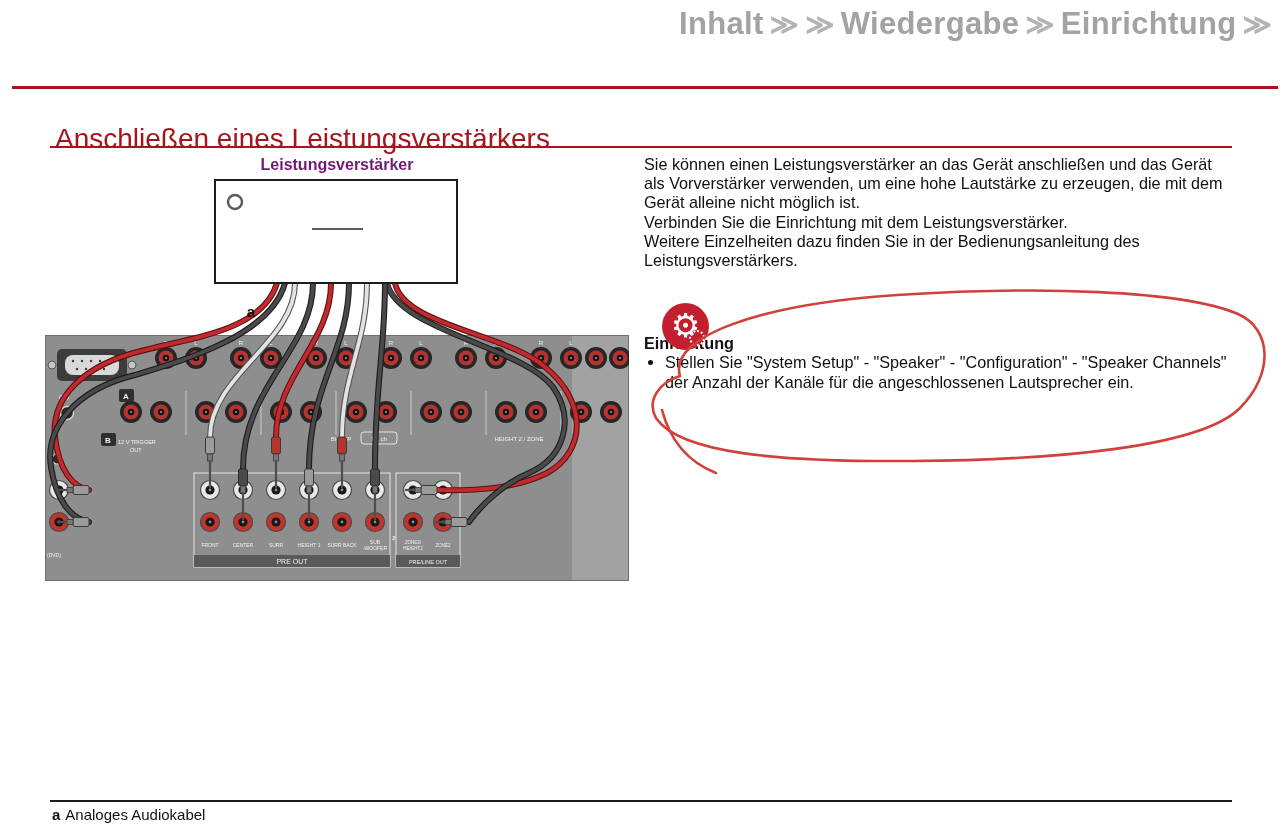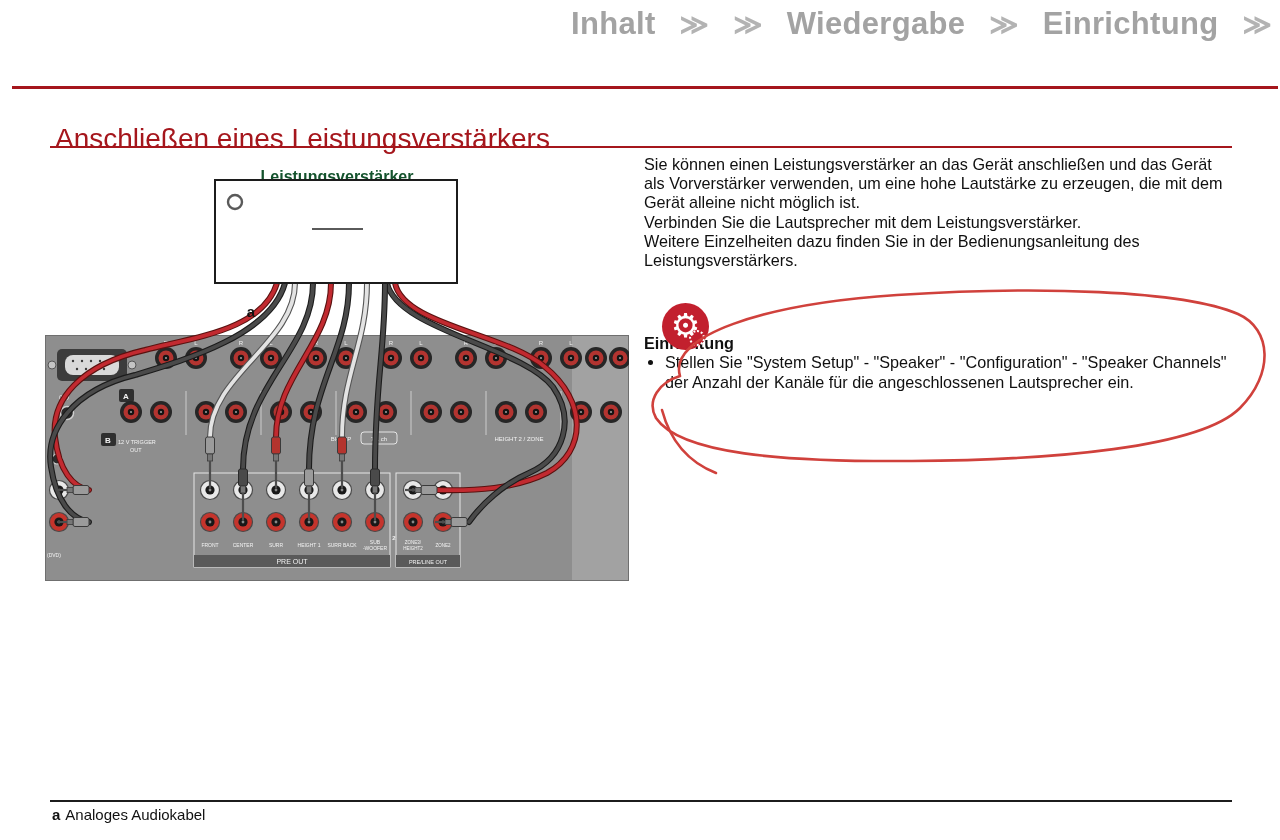--- a/index.html
+++ b/index.html
@@ -2,33 +2,33 @@
 <html><head>
 <meta charset="utf-8">
 <style>
   html,body{margin:0;padding:0;}
   body{
     width:1280px;height:840px;position:relative;background:#ffffff;
     font-family:"Liberation Sans",sans-serif;overflow:hidden;color:#101010;
   }
   
   .breadcrumb{
-    position:absolute;top:6px;right:8px;display:flex;align-items:baseline;gap:24px;
+    position:absolute;top:6px;right:8px;display:flex;align-items:baseline;gap:6px;
     font-size:31px;font-weight:bold;color:#a3a3a3;letter-spacing:.3px;white-space:nowrap;
   }
   .breadcrumb .sep{color:#b3b3b3;font-size:28px;}
   .breadcrumb .crumb{cursor:pointer;}
   .breadcrumb .active{color:#a5161c;}
   .top-rule{position:absolute;top:86px;left:12px;right:2px;height:3px;background:#a5161c;}
   .page-title{position:absolute;top:104px;left:55px;font-size:28px;font-weight:normal;color:#a5161c;}
   .title-rule{position:absolute;top:146px;left:50px;width:1182px;height:2px;background:#a5161c;}
 
   
   .amp-title{position:absolute;top:156px;left:45px;width:584px;text-align:center;
-    font-size:16px;font-weight:bold;color:#14532d;margin-top:12px;}
+    font-size:16px;font-weight:bold;color:#701a75;}
   .diagram{position:absolute;top:175px;left:45px;}
   .pl{fill:#f2f2f2;font-family:"Liberation Sans",sans-serif;}
   .cable-marker{font-family:"Liberation Sans",sans-serif;font-weight:bold;font-size:15px;fill:#111;}
 
   
   .right-col{position:absolute;top:155px;left:644px;width:588px;font-size:16.2px;line-height:19.2px;color:#101010;}
   .right-col p{margin:0;}
   .right-col ul{margin:0;padding-left:21px;}
   .right-col li{margin:0;}
   .setup-spacer{height:64px;}
@@ -289,21 +289,21 @@
   <g>
     <rect x="170" y="5" width="242" height="103" fill="#ffffff" stroke="#1c1c1c" stroke-width="2"></rect>
     <circle cx="190" cy="27" r="7" fill="none" stroke="#5a5a5a" stroke-width="2.4"></circle>
     <line x1="267" y1="54" x2="318" y2="54" stroke="#5a5a5a" stroke-width="2"></line>
   </g>
   <text class="cable-marker" x="206" y="142" text-anchor="middle">a</text>
 </svg>
 
 <div class="right-col">
   <p>Sie können einen Leistungsverstärker an das Gerät anschließen und das Gerät als Vorverstärker verwenden, um eine hohe Lautstärke zu erzeugen, die mit dem Gerät alleine nicht möglich ist.</p>
-  <p>Verbinden Sie die Lautsprecher mit dem Leistungsverstärker.</p>
+  <p>Verbinden Sie die Einrichtung mit dem Leistungsverstärker.</p>
   <p>Weitere Einzelheiten dazu finden Sie in der Bedienungsanleitung des Leistungsverstärkers.</p>
   <div class="setup-spacer"></div>
   <div class="setup-heading">Einrichtung</div>
   <ul>
     <li>Stellen Sie "System Setup" - "Speaker" - "Configuration" - "Speaker Channels" der Anzahl der Kanäle für die angeschlossenen Lautsprecher ein.</li>
   </ul>
 </div>
 
 <div class="gear-badge">
   <span class="gear-glyph">⚙</span>

